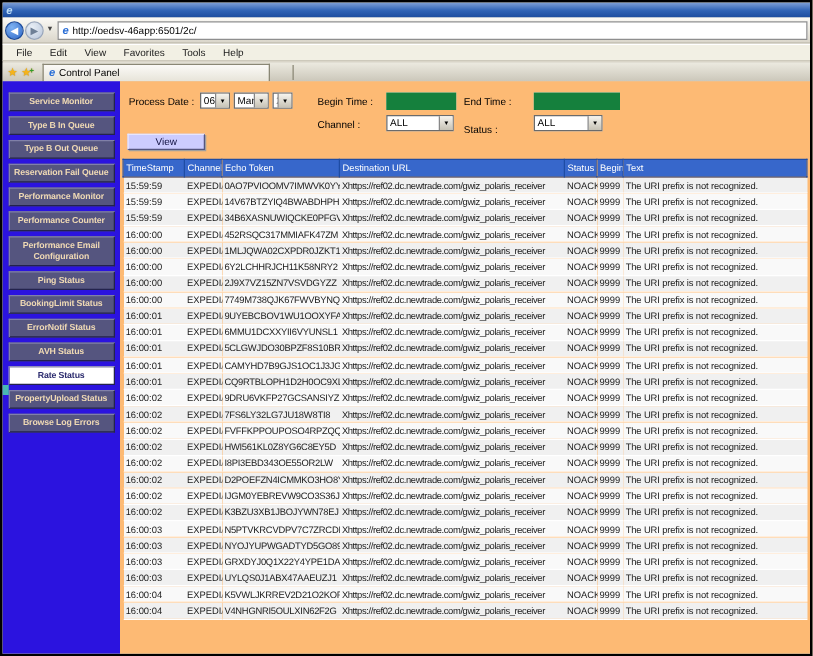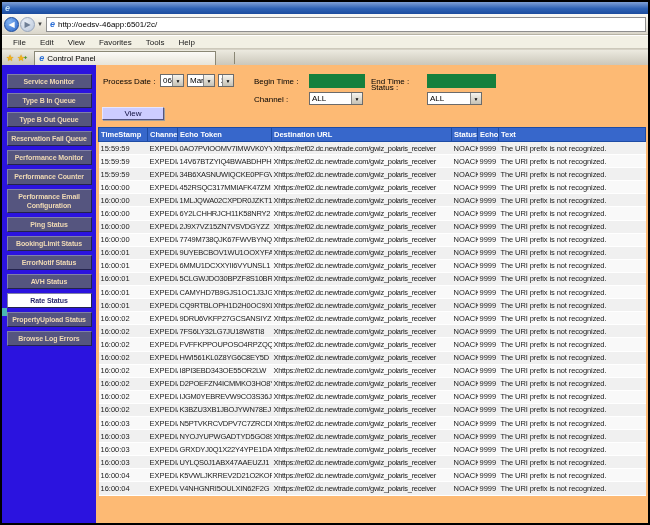--- a/index.html
+++ b/index.html
@@ -70,21 +70,21 @@
   .tinput { position:absolute; height:13px; background:#fff; border:7px solid #15803d;
     font-size:8px; font-family:inherit; padding:0 2px; color:#000; }
   .view-btn { position:absolute; left:6px; top:42px; width:62px; height:13px;
     background:#CCCCFF; border-top:1px solid #E6E6FF; border-left:1px solid #E6E6FF;
     border-right:1px solid #55557F; border-bottom:1px solid #55557F;
     box-shadow:1px 1px 0 #9E9E9E; font-size:8px; color:#101040; text-align:center; line-height:11px; }
 
   
   .gridwrap { position:absolute; left:2px; top:62px; }
   table.grid { border-collapse:collapse; table-layout:fixed; width:547px; font-size:7.5px; }
-  .grid th { background:#3767CB; color:#fff; font-weight:bold; text-align:left;
+  .grid th { background:#3767CB; color:#fff; font-weight:normal; text-align:left;
     height:14px; padding:0 0 0 2px; border:1px solid #1E4CA4; white-space:nowrap; overflow:hidden; }
   .grid td { height:13.1px; padding:0 0 0 2px; color:#1a1a1a; white-space:nowrap;
     overflow:hidden; border-bottom:1px solid #fff; }
   .grid tr:nth-child(odd)  td { background:#F0F0F0; }
   .grid tr:nth-child(even) td { background:#F9F9F9; }
   .c-token { letter-spacing:-0.2px; }
   .c-url   { letter-spacing:-0.3px; }
   .c-text  { letter-spacing:-0.1px; }
 </style>
 </head>
@@ -167,21 +167,21 @@
 
       <span class="flabel" style="left:275px; top:12px;">End Time :</span>
       <input class="tinput" style="left: 331px; top: 9px; width: 69px; text-align: right;" readonly="" value="23:59:59">
 
       <span class="flabel" style="left:158px; top:30px;">Channel :</span>
       <div class="sel" style="left:213px; top:27px; width:54px;">
         <span class="val">ALL</span>
         <span class="btn">▼</span>
       </div>
 
-      <span class="flabel" style="left:275px; top:18px;">Status :</span>
+      <span class="flabel" style="left:275px; top:34px;">Status :</span>
       <div class="sel" style="left:331px; top:27px; width:55px;">
         <span class="val">ALL</span>
         <span class="btn">▼</span>
       </div>
 
       <div class="view-btn">View</div>
 
       <div class="gridwrap">
         <table class="grid">
           <colgroup>
@@ -193,21 +193,21 @@
               <col style="width:21px">
             <col style="width:147px">
           </colgroup>
           <thead>
               <tr>
                 <th>TimeStamp</th>
                 <th>Channel</th>
                 <th>Echo Token</th>
                 <th>Destination URL</th>
                 <th>Status</th>
-                <th>Echo</th>
+                <th>Begin</th>
                 <th>Text</th>
               </tr>
             </thead>
           <tbody>
               <tr>
                 <td>15:59:59</td>
                 <td>EXPEDIA</td>
                 <td class="c-token">0AO7PVIOOMV7IMWVK0YY</td>
                 <td class="c-url">Xhttps://ref02.dc.newtrade.com/gwiz_polaris_receiver</td>
                 <td>NOACK</td>

